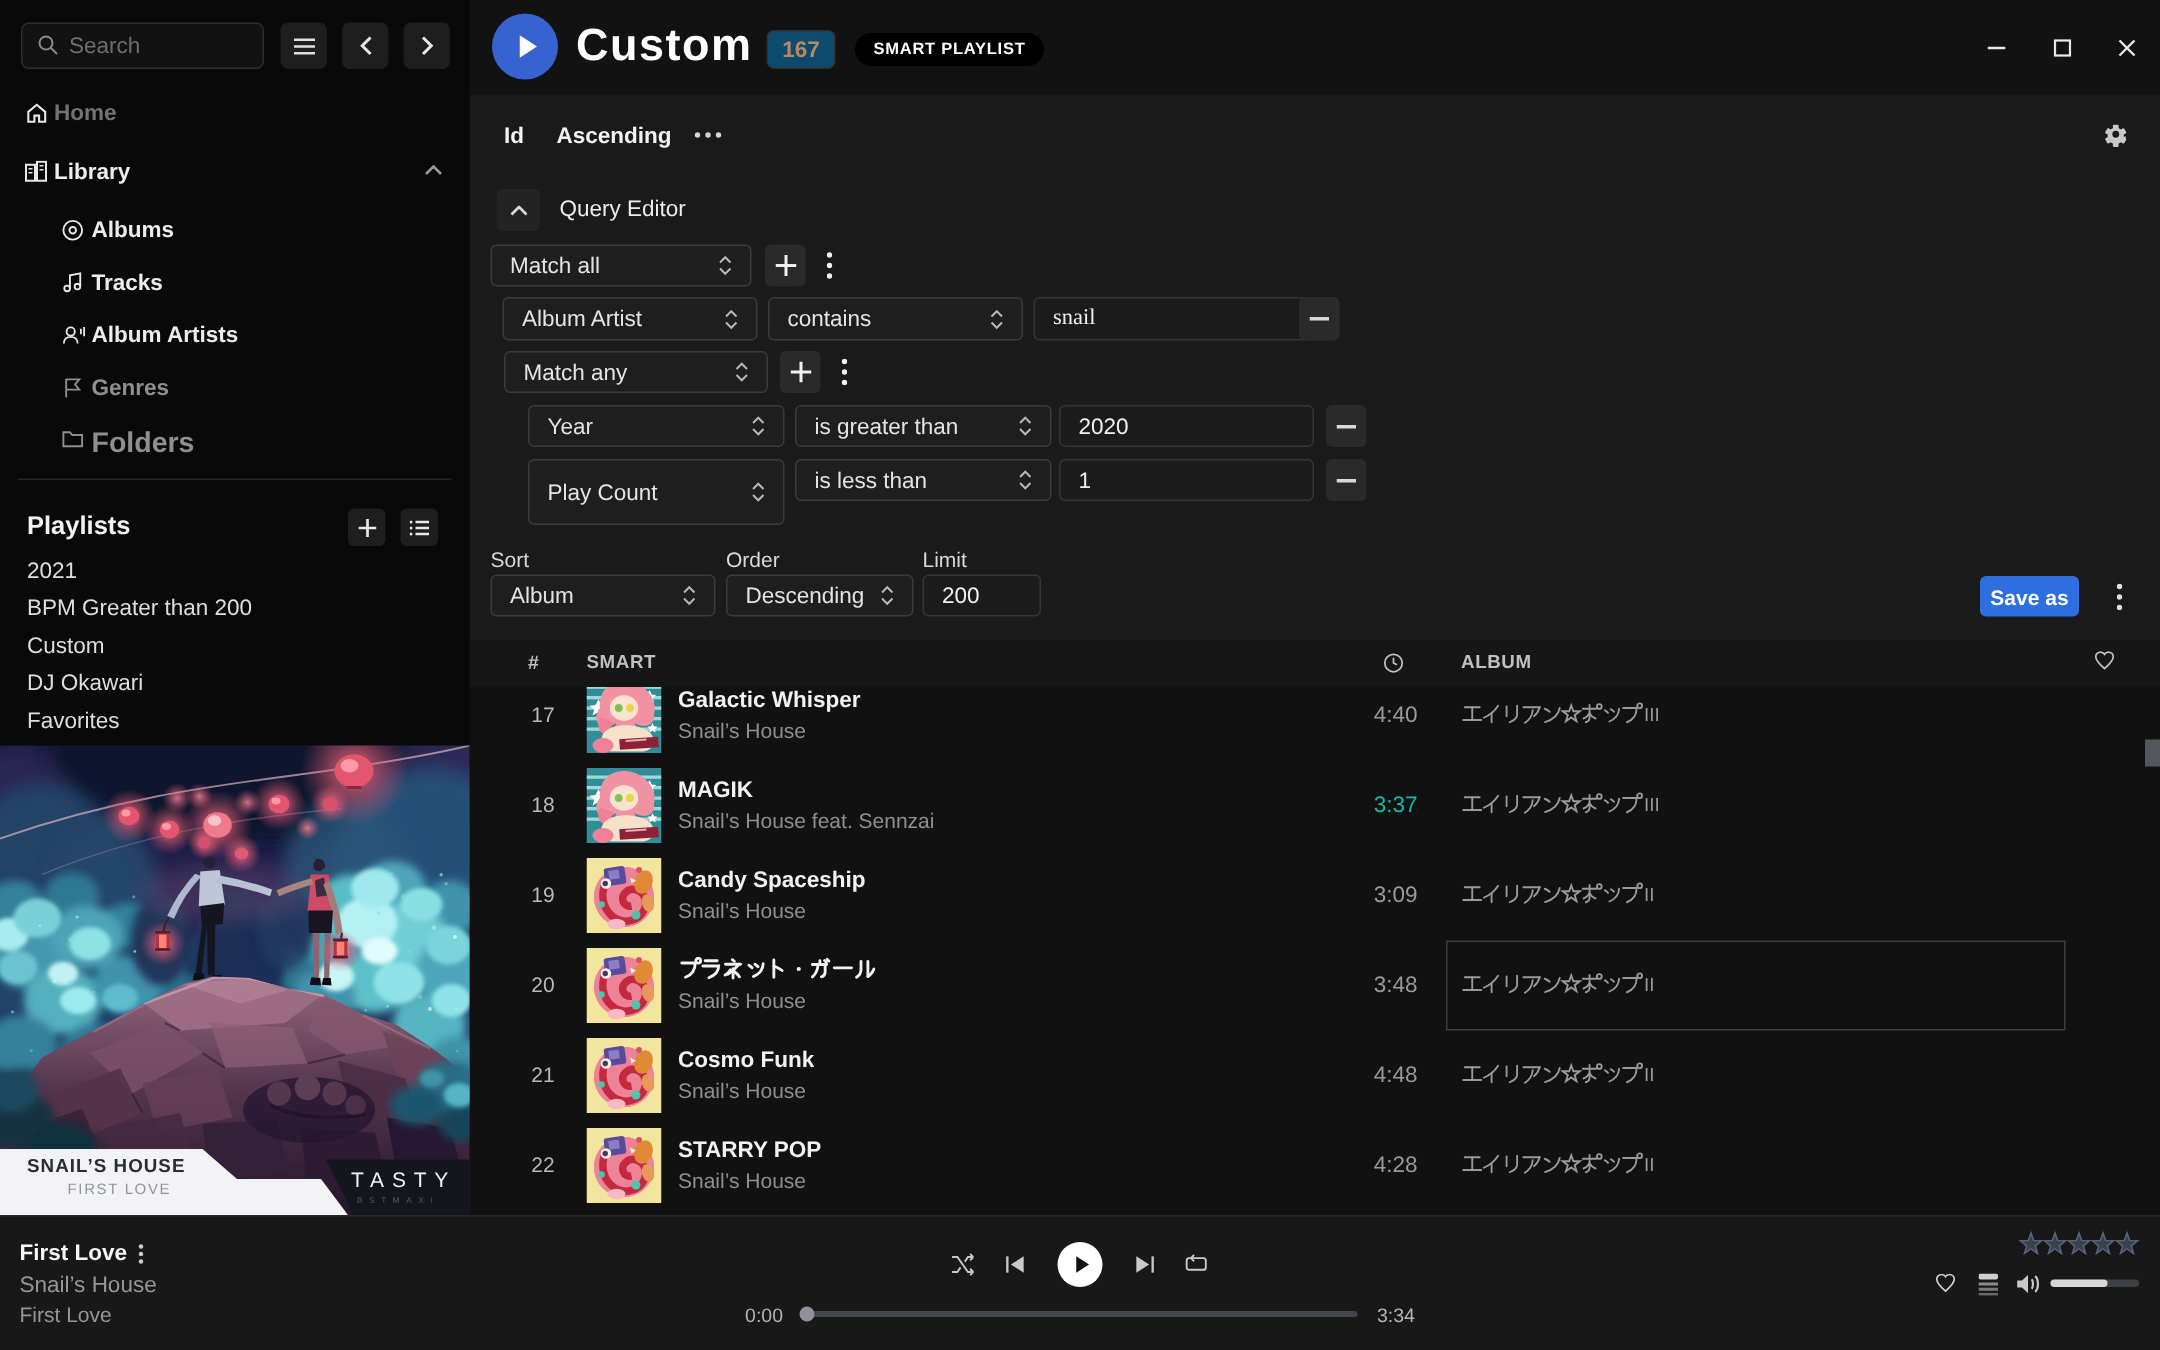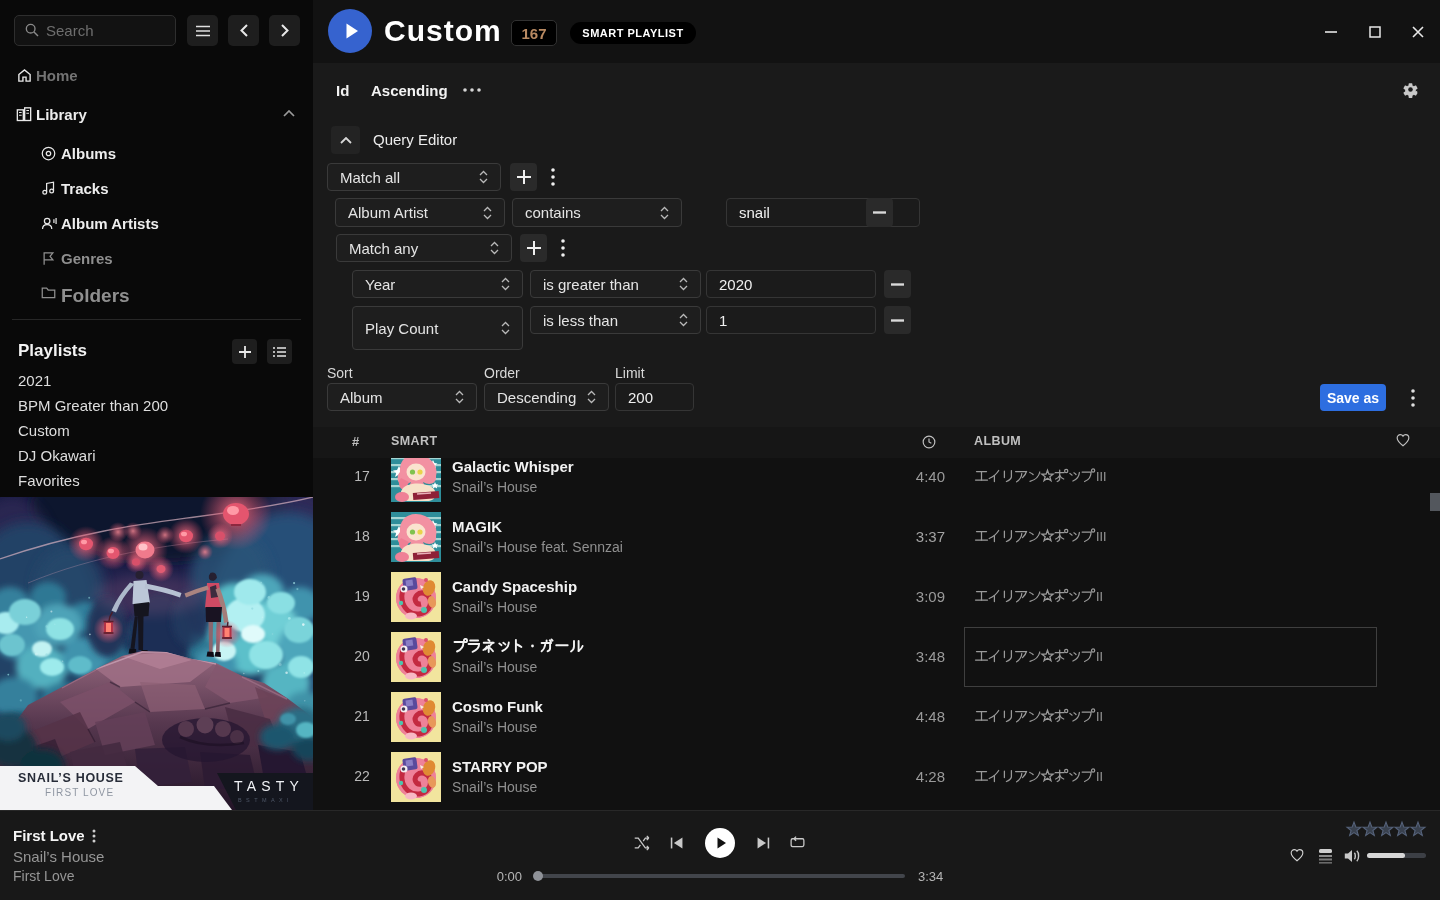--- a/index.html
+++ b/index.html
@@ -13,21 +13,21 @@
 </head>
 <body>
 
 <div class="a" style="left:313px;top:0;width:1127px;height:63px;background:#121212;"></div>
 
 <div class="a" style="left:328px;top:9px;width:44px;height:44px;border-radius:50%;background:#3663cf;"></div>
 <svg class="a" style="left:328px;top:9px;" width="44" height="44">
     <path d="M18.5 14.5 L30 22 L18.5 29.5 Z" fill="#fff"></path>
   </svg>
 <div class="a" style="left:384px;top:14px;font-size:30px;font-weight:bold;letter-spacing:1px;color:#fff;">Custom</div>
-<div class="a" style="left:511px;top:20px;width:46px;height:26px;background:#000000;border:1px solid #313131;border-radius:5px;color:#b98a62;font-size:15px;font-weight:bold;display:flex;align-items:center;justify-content:center;">167</div>
+<div class="a" style="left:511px;top:20px;width:46px;height:26px;background:#0c4a6e;border:1px solid #313131;border-radius:5px;color:#b98a62;font-size:15px;font-weight:bold;display:flex;align-items:center;justify-content:center;">167</div>
 <div class="a" style="left:570px;top:22px;width:126px;height:22px;background:#000;border-radius:11px;color:#fff;font-size:11px;font-weight:bold;letter-spacing:.5px;display:flex;align-items:center;justify-content:center;">SMART PLAYLIST</div>
 
 <svg class="a" style="left:1325px;top:26px;" width="12" height="12">
     <path d="M0 6 H12" stroke="#e8e8e8" stroke-width="1.6"></path>
   </svg>
 <svg class="a" style="left:1369px;top:26px;" width="12" height="12">
     <rect x="1" y="1" width="10" height="10" fill="none" stroke="#e8e8e8" stroke-width="1.5"></rect>
   </svg>
 <svg class="a" style="left:1412px;top:26px;" width="12" height="12">
     <path d="M1 1 L11 11 M11 1 L1 11" stroke="#e8e8e8" stroke-width="1.6"></path>
@@ -78,21 +78,21 @@
     <svg width="9" height="14" viewBox="0 0 9 14">
       <path d="M1 5 L4.5 1.5 L8 5 M1 9 L4.5 12.5 L8 9" stroke="#b9b9b9" stroke-width="1.3" fill="none"></path>
     </svg>
   </div>
 <div class="sel" style="left:512px;top:198px;width:170px;height:29px;">
     <span>contains</span>
     <svg width="9" height="14" viewBox="0 0 9 14">
       <path d="M1 5 L4.5 1.5 L8 5 M1 9 L4.5 12.5 L8 9" stroke="#b9b9b9" stroke-width="1.3" fill="none"></path>
     </svg>
   </div>
-<div class="inp" style="left:726px;top:198px;width:194px;height:29px;">snail</div>
+<div class="inp" style="left:689px;top:198px;width:194px;height:29px;font-family:Liberation Serif, serif;">snail</div>
 <div class="sqbtn" style="left:866px;top:198px;width:27px;height:29px;background:#2a2a2a;">
     <svg width="13" height="3">
       <path d="M0 1.5 H13" stroke="#d9d9d9" stroke-width="2.4"></path>
     </svg>
   </div>
 
 <div class="sel" style="left:336px;top:234px;width:176px;height:28px;">
     <span>Match any</span>
     <svg width="9" height="14" viewBox="0 0 9 14">
       <path d="M1 5 L4.5 1.5 L8 5 M1 9 L4.5 12.5 L8 9" stroke="#b9b9b9" stroke-width="1.3" fill="none"></path>
@@ -268,21 +268,21 @@
         <circle cx="21.5" cy="20" r="2.6" fill="#7fc24f"></circle>
         <circle cx="29" cy="20" r="2.6" fill="#e8d44a"></circle>
         <path d="M12 36 C18 30 34 30 42 36 C47 41 45 48 38 49 L16 49 C9 47 8 41 12 36 Z" fill="#f7e2c9"></path>
         <ellipse cx="11" cy="45" rx="7" ry="5" fill="#ef8096"></ellipse>
         <rect x="22" y="40" width="26" height="7" fill="#8e2136" transform="rotate(-4 35 43)"></rect>
         <path d="M26 42 L40 41" stroke="#e8b0b8" stroke-width="1.5"></path>
         <path d="M44 30 L45 32.2 L47.4 32.5 L45.7 34 L46.1 36.4 L44 35.2 L41.9 36.4 L42.3 34 L40.6 32.5 L43 32.2 Z" fill="#fff"></path>
       </svg>
 <div class="a" style="left:139px;top:71px;font-size:15px;font-weight:bold;color:#f2f2f2;">MAGIK</div>
 <div class="a" style="left:139px;top:92px;font-size:14px;color:#8f8f8f;">Snail’s House feat. Sennzai</div>
-<div class="a" style="left:560px;top:81px;width:72px;text-align:right;font-size:15px;color:#a3a3a3;">3:37</div>
+<div class="a" style="left:560px;top:81px;width:72px;text-align:right;font-size:15px;color:#14b8a6;">3:37</div>
 <svg class="a" style="left:661px;top:81px;" width="175" height="17" viewBox="0 0 175 17">
         <g>
           <g transform="translate(0,0)">
             <path d="M2.5 3.5 H12.5" fill="none" stroke="#9a9a9a" stroke-width="1.25" stroke-linecap="round"></path>
             <path d="M7.5 3.5 V12" fill="none" stroke="#9a9a9a" stroke-width="1.25" stroke-linecap="round"></path>
             <path d="M1.5 12 H13.5" fill="none" stroke="#9a9a9a" stroke-width="1.25" stroke-linecap="round"></path>
           </g>
           <g transform="translate(13.2,0)">
             <path d="M11.5 2.5 C9 6.5 5.5 9 2 10.5" fill="none" stroke="#9a9a9a" stroke-width="1.25" stroke-linecap="round"></path>
             <path d="M7.2 7.5 V13.5" fill="none" stroke="#9a9a9a" stroke-width="1.25" stroke-linecap="round"></path>

